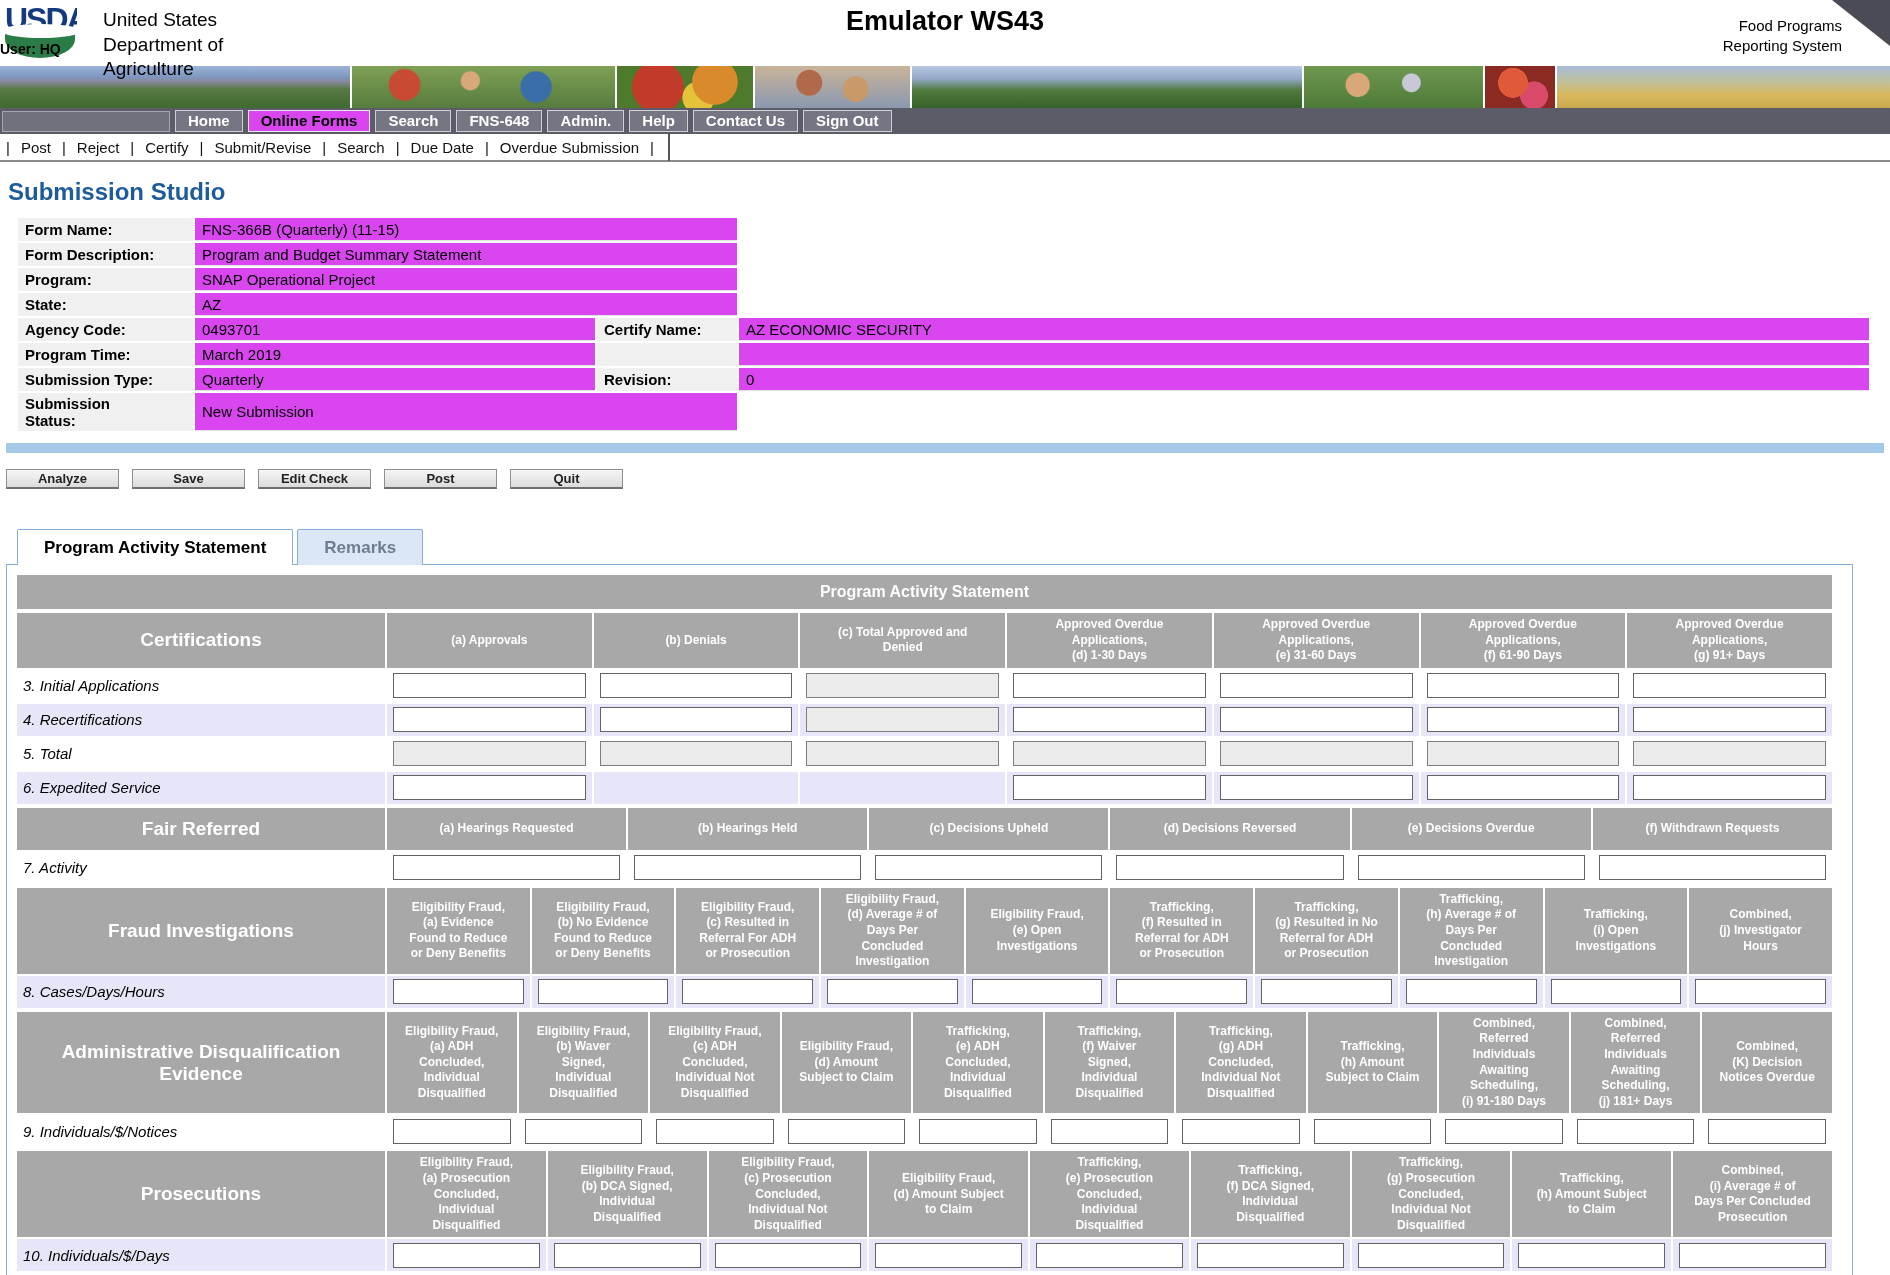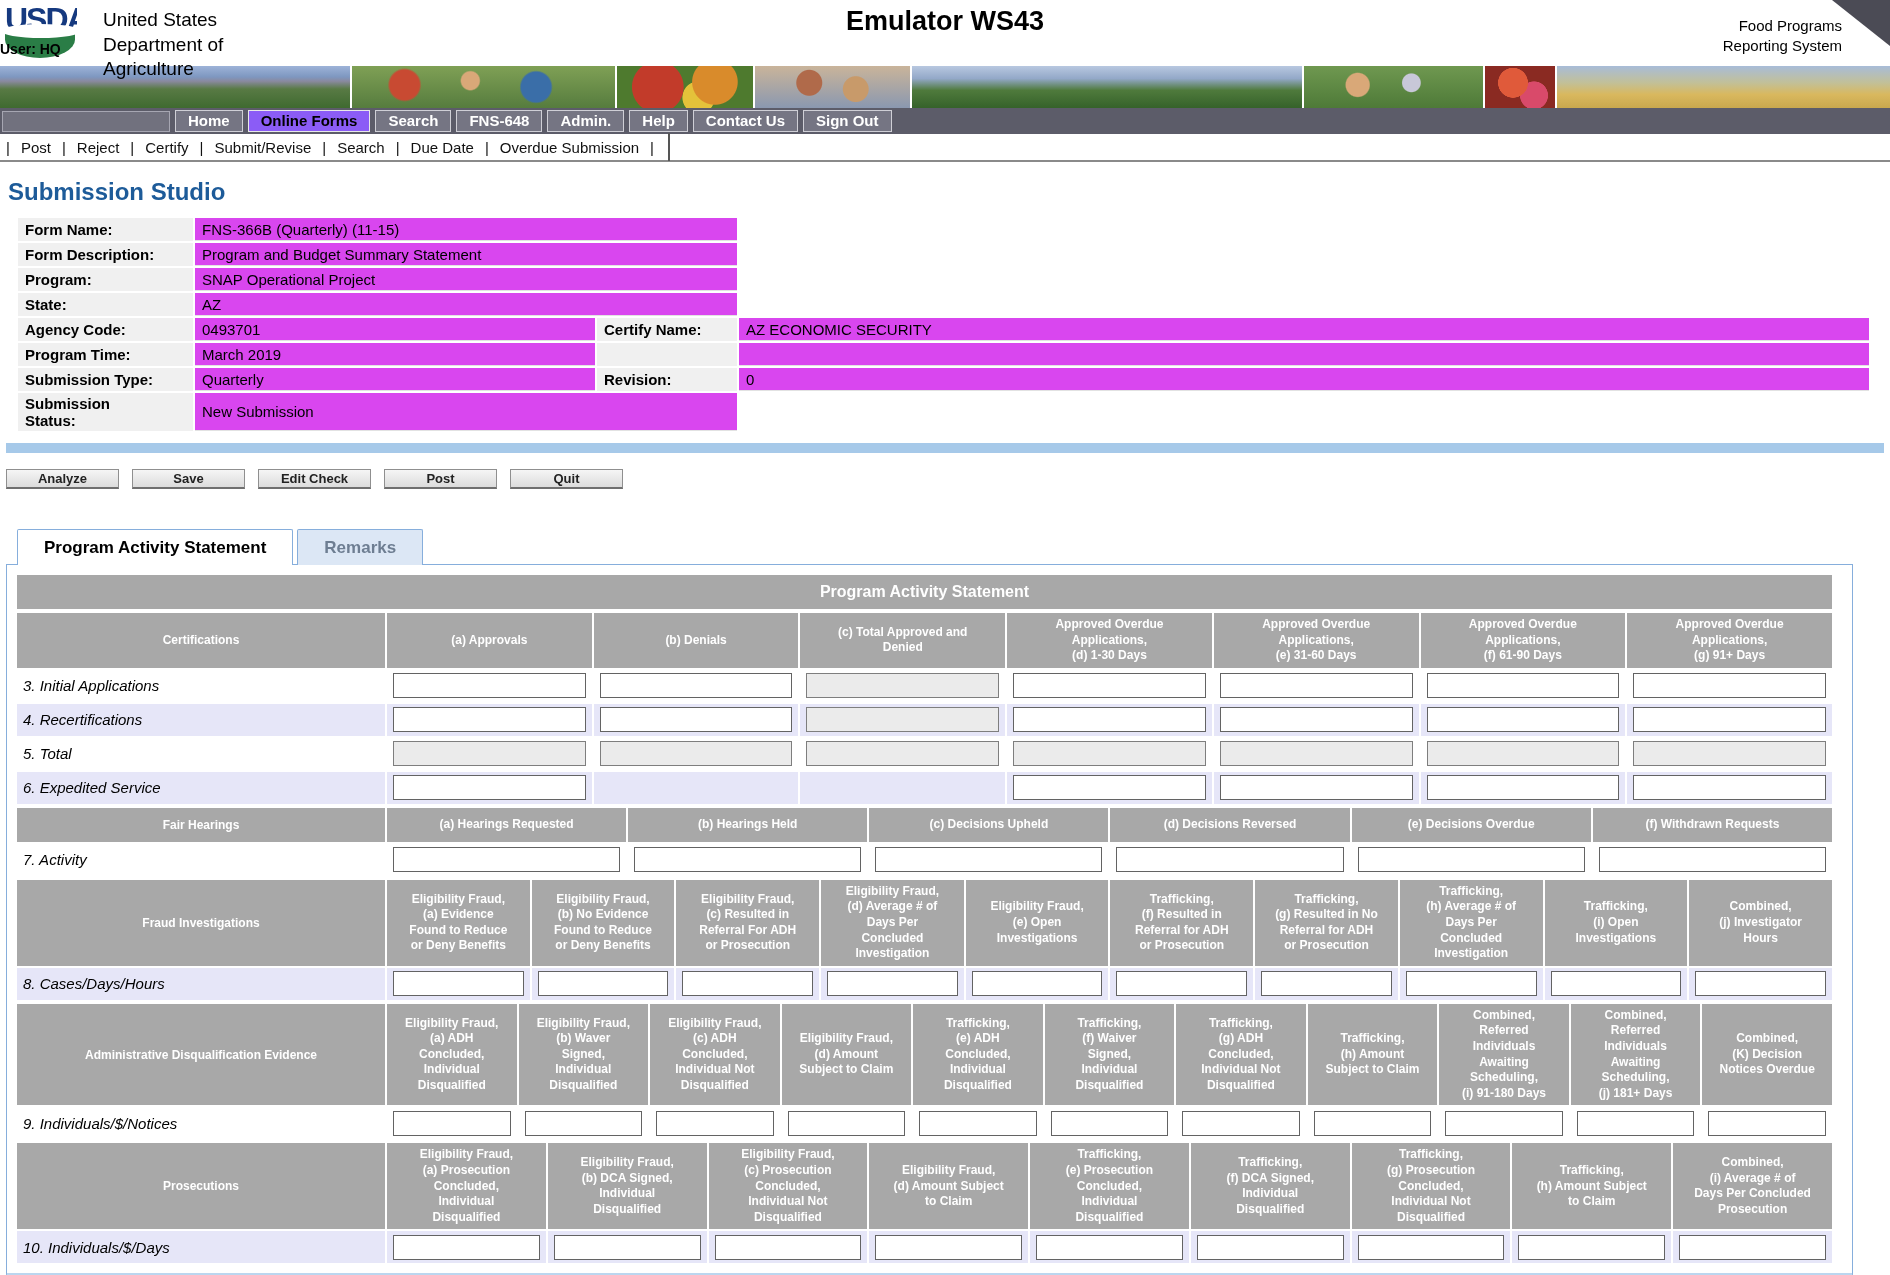--- a/index.html
+++ b/index.html
@@ -50,21 +50,21 @@
     radial-gradient(circle at 40% 40%, #e05a3a 30%, transparent 31%),
     radial-gradient(circle at 70% 70%, #d94a6a 24%, transparent 25%),
     #8a2a22; }
   .seg8 { flex:1; background:linear-gradient(180deg,#a8bcd8 0%,#c2c098 40%,#d9b85e 68%,#c9a84e 100%); }
   
   .navbar { height:26px; background:#5c5c69; display:flex; align-items:center; }
   .nav-stub { width:168px; height:21px; background:#71717e; border:1px solid #a6a6b2; margin-left:2px; flex:none; }
   .nav-btn { margin-left:5px; padding:0 12px; height:22px; line-height:20px; background:#757583;
     border:1px solid #cfcfd6; color:#fff; font-weight:bold; font-size:15px; cursor:pointer; white-space:nowrap; }
   .nav-btn:first-of-type { margin-left:36px; }
-  .nav-btn.active { background:#8b5cf6; color:#000; border-color:#e8e8e8; }
+  .nav-btn.active { background:#d946ef; color:#000; border-color:#e8e8e8; }
   
   .submenu { height:28px; background:#fff; border-bottom:2px solid #8a8a8a; display:flex; align-items:center; font-size:15px; }
   .submenu-inner { display:flex; align-items:center; height:28px; padding:0 14px 0 6px; border-right:2px solid #555; }
   .smi { margin:0 11px; color:#111; cursor:pointer; white-space:nowrap; }
   .sep { color:#111; }
   
   .page-title { color:#1d5b99; font-size:24px; font-weight:bold; margin:16px 0 10px 8px; }
   table.details { border-collapse:separate; border-spacing:2px; margin-left:16px; table-layout:fixed;
     width:1855px; font-size:15px; }
   table.details td { padding:2px 7px; height:23px; vertical-align:middle; }
@@ -82,21 +82,21 @@
   .tab { padding:8px 26px 0 26px; font-size:17px; font-weight:bold; border:1px solid #86aedc; border-bottom:none;
     background:#dce7f5; color:#6e7e92; margin-right:4px; cursor:pointer; border-radius:2px 2px 0 0; }
   .tab.active { background:#fff; color:#000; }
   .panel { margin-left:6px; margin-top:-1px; width:1847px; border:1px solid #86aedc; border-bottom:6px solid #bbd6ef;
     background:#fff; padding:8px 0 8px 8px; position:relative; z-index:1; }
   .tbl-title { width:1815px; margin:2px; height:34px; line-height:34px; background:#a8a8a8; color:#fff;
     font-weight:bold; font-size:16px; text-align:center; }
   table.sec { border-collapse:separate; border-spacing:2px; table-layout:fixed; width:1819px; }
   .sec th { background:#a8a8a8; color:#fff; text-align:center; vertical-align:middle; padding:4px 2px;
     white-space:pre-line; }
-  .sec th.sname { font-size:12px; font-weight:bold; padding:10px 12px; }
+  .sec th.sname { font-size:19px; font-weight:bold; padding:10px 12px; }
   .sec th.chead { font-size:12px; font-weight:bold; line-height:1.3; }
   .sec td { height:32px; vertical-align:middle; }
   .sec td.rlabel { font-size:15px; padding-left:6px;font-style:italic; }
   tr.shade td { background:#e6e6f8; }
   tr.plain td { background:#fff; }
   .cellin { display:block; width:calc(100% - 10px); height:25px; margin:0 5px; border:1px solid #636363;
     background:#fff; font-size:14px; padding:0 4px; }
   .cellin:disabled { background:#ebebeb; border-color:#7e7e7e; }
 </style>
 </head>
@@ -366,21 +366,21 @@
           <col style="width: 368px;">
           <col>
           <col>
           <col>
           <col>
           <col>
           <col>
         </colgroup>
         <thead>
           <tr>
-            <th class="sname">Fair Hearings</th>
+            <th class="sname">Fair Referred</th>
             <th class="chead">(a) Hearings Requested</th>
             <th class="chead">(b) Hearings Held</th>
             <th class="chead">(c) Decisions Upheld</th>
             <th class="chead">(d) Decisions Reversed</th>
             <th class="chead">(e) Decisions Overdue</th>
             <th class="chead">(f) Withdrawn Requests</th>
           </tr>
         </thead>
         <tbody>
           <tr class="plain">

